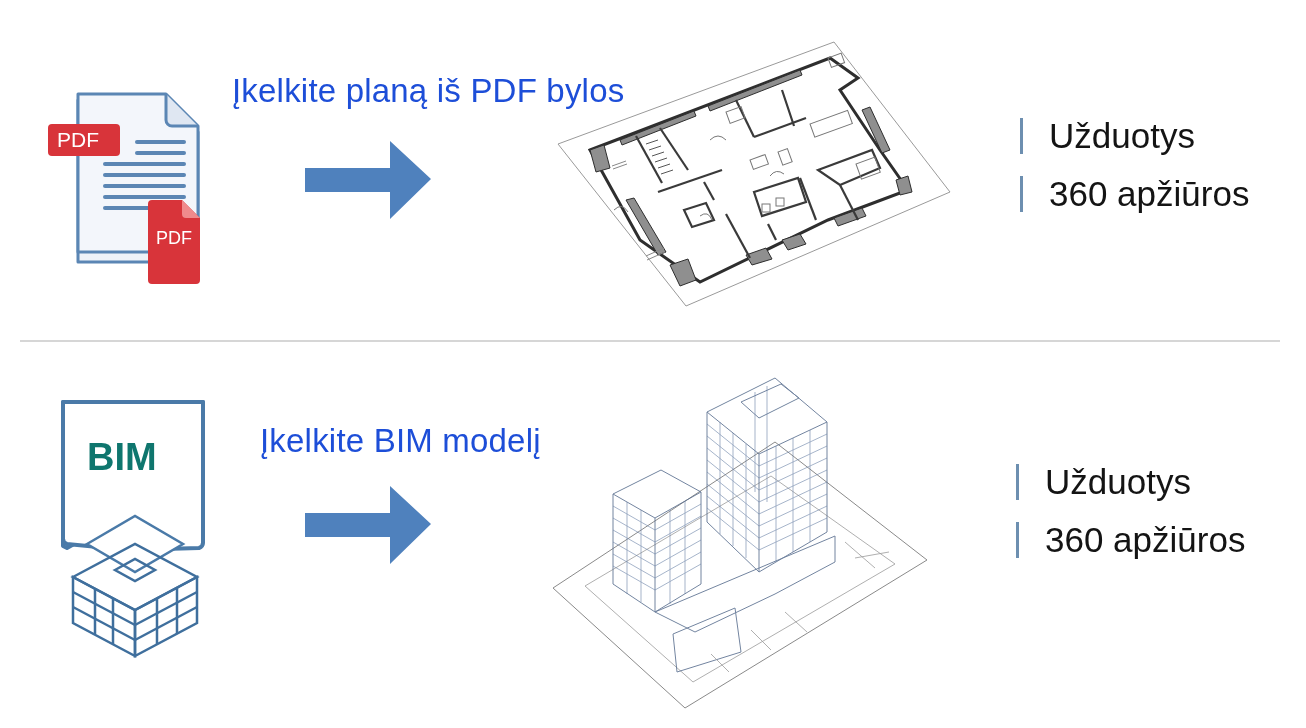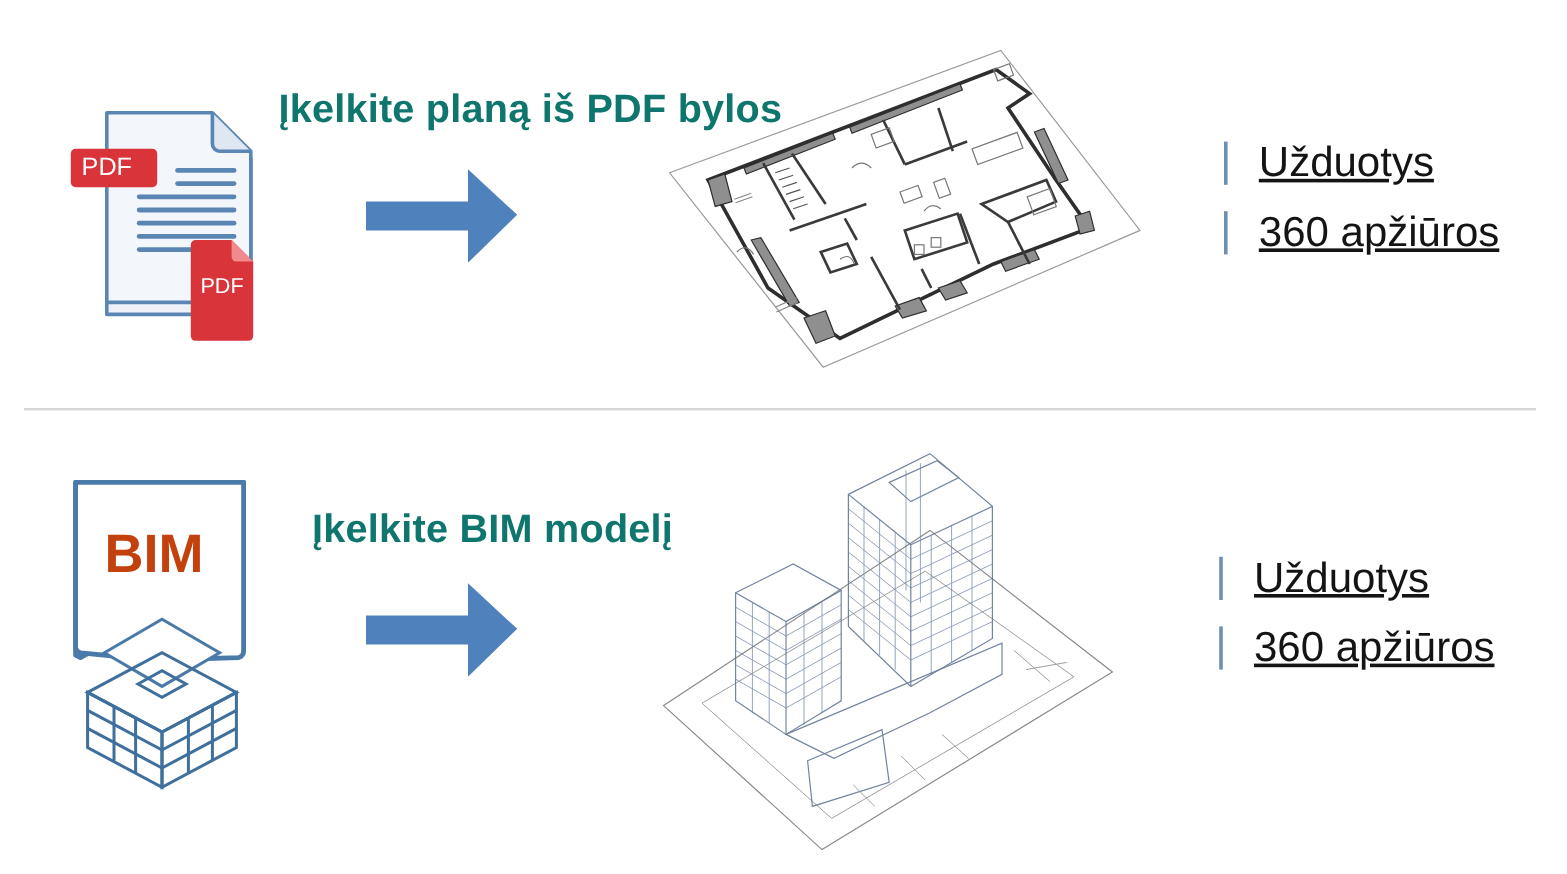--- a/index.html
+++ b/index.html
@@ -1,30 +1,30 @@
 <!DOCTYPE html>
 <html><head>
 <meta charset="utf-8">
 <style>
   html, body { margin: 0; padding: 0; background: #ffffff; }
   body { width: 1306px; height: 728px; position: relative; overflow: hidden;
          font-family: "Liberation Sans", "DejaVu Sans", sans-serif; color: #111; }
   .abs { position: absolute; }
-  .title { font-size: 33px; font-weight: 700; letter-spacing: 0.2px; white-space: nowrap; color: #0f766e; }
-  .feature { font-size: 35px; white-space: nowrap; color: #141414; display: flex; align-items: center; text-decoration: underline; }
+  .title { font-size: 33px; font-weight: 400; letter-spacing: 0.2px; white-space: nowrap; color: #1d4ed8; }
+  .feature { font-size: 35px; white-space: nowrap; color: #141414; display: flex; align-items: center; }
   .feature .bar { width: 3px; height: 36px; background: #6d8fb0; margin-right: 26px; }
   .divider { left: 20px; top: 340px; width: 1260px; height: 2px; background: #d6d6d6; }
   svg { display: block; overflow: visible; }
 </style>
 </head>
 <body>
 
 <div class="abs" style="left:0;top:0;width:1306px;height:340px;">
 
-  <div class="abs" style="left:55px;top:80px;width:165px;height:190px;">
+  <div class="abs" style="left:44px;top:80px;width:165px;height:190px;">
     <svg width="165" height="190" viewBox="0 0 165 190">
 
       <path d="M34 20 h88 l32 32 v130 h-120 z" fill="#eef2f8" stroke="#5b86b4" stroke-width="3" stroke-linejoin="round"></path>
       <path d="M34 170 h120" stroke="#5b86b4" stroke-width="3"></path>
 
       <path d="M34 14 h88 l32 32 v126 h-120 z" fill="#f3f6fb" stroke="#5b86b4" stroke-width="3" stroke-linejoin="round"></path>
       <path d="M122 14 v26 a6 6 0 0 0 6 6 h26" fill="#dfe7f2" stroke="#5b86b4" stroke-width="3" stroke-linejoin="round"></path>
 
       <g stroke="#5b86b4" stroke-width="4" stroke-linecap="round">
         <line x1="93" y1="62" x2="140" y2="62"></line>
@@ -156,21 +156,21 @@
         <line x1="18" y1="213" x2="80" y2="246"></line>
         <line x1="80" y1="231" x2="142" y2="198"></line>
         <line x1="80" y1="246" x2="142" y2="213"></line>
         <line x1="40" y1="194" x2="40" y2="240"></line>
         <line x1="58" y1="204" x2="58" y2="250"></line>
         <line x1="102" y1="204" x2="102" y2="250"></line>
         <line x1="122" y1="194" x2="122" y2="240"></line>
         <polygon points="60,176 80,165 100,176 80,187"></polygon>
       </g>
     </svg>
-    <span class="abs" style="left:32px;top:42px;font-size:45px;font-weight:700;color:#c2410c;">BIM</span>
+    <span class="abs" style="left:32px;top:42px;font-size:38px;font-weight:700;color:#0f766e;">BIM</span>
   </div>
 
   <div class="abs title" style="left:232px;top:80px;margin-left:28px;">Įkelkite BIM modelį</div>
 
   <div class="abs" style="left:305px;top:144px;">
     <svg width="128" height="80" viewBox="0 0 128 80">
       <polygon points="0,27 85,27 85,0 126,38 85,78 85,51 0,51" fill="#4f81bd"></polygon>
     </svg>
   </div>
 

